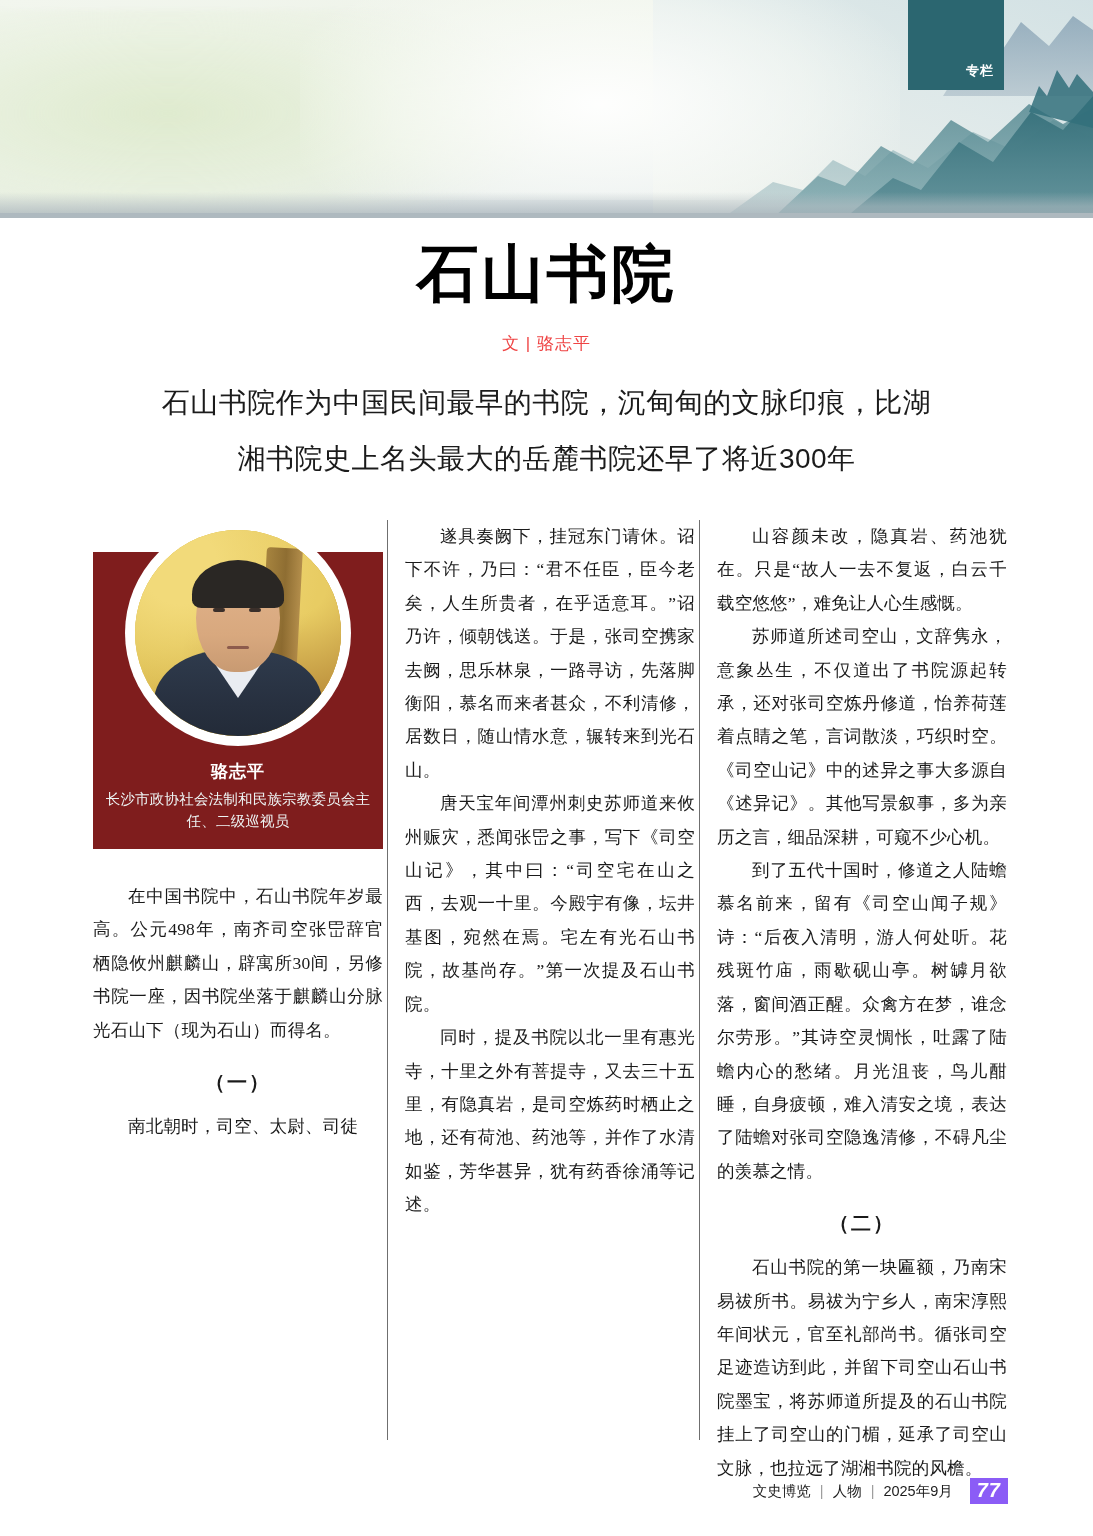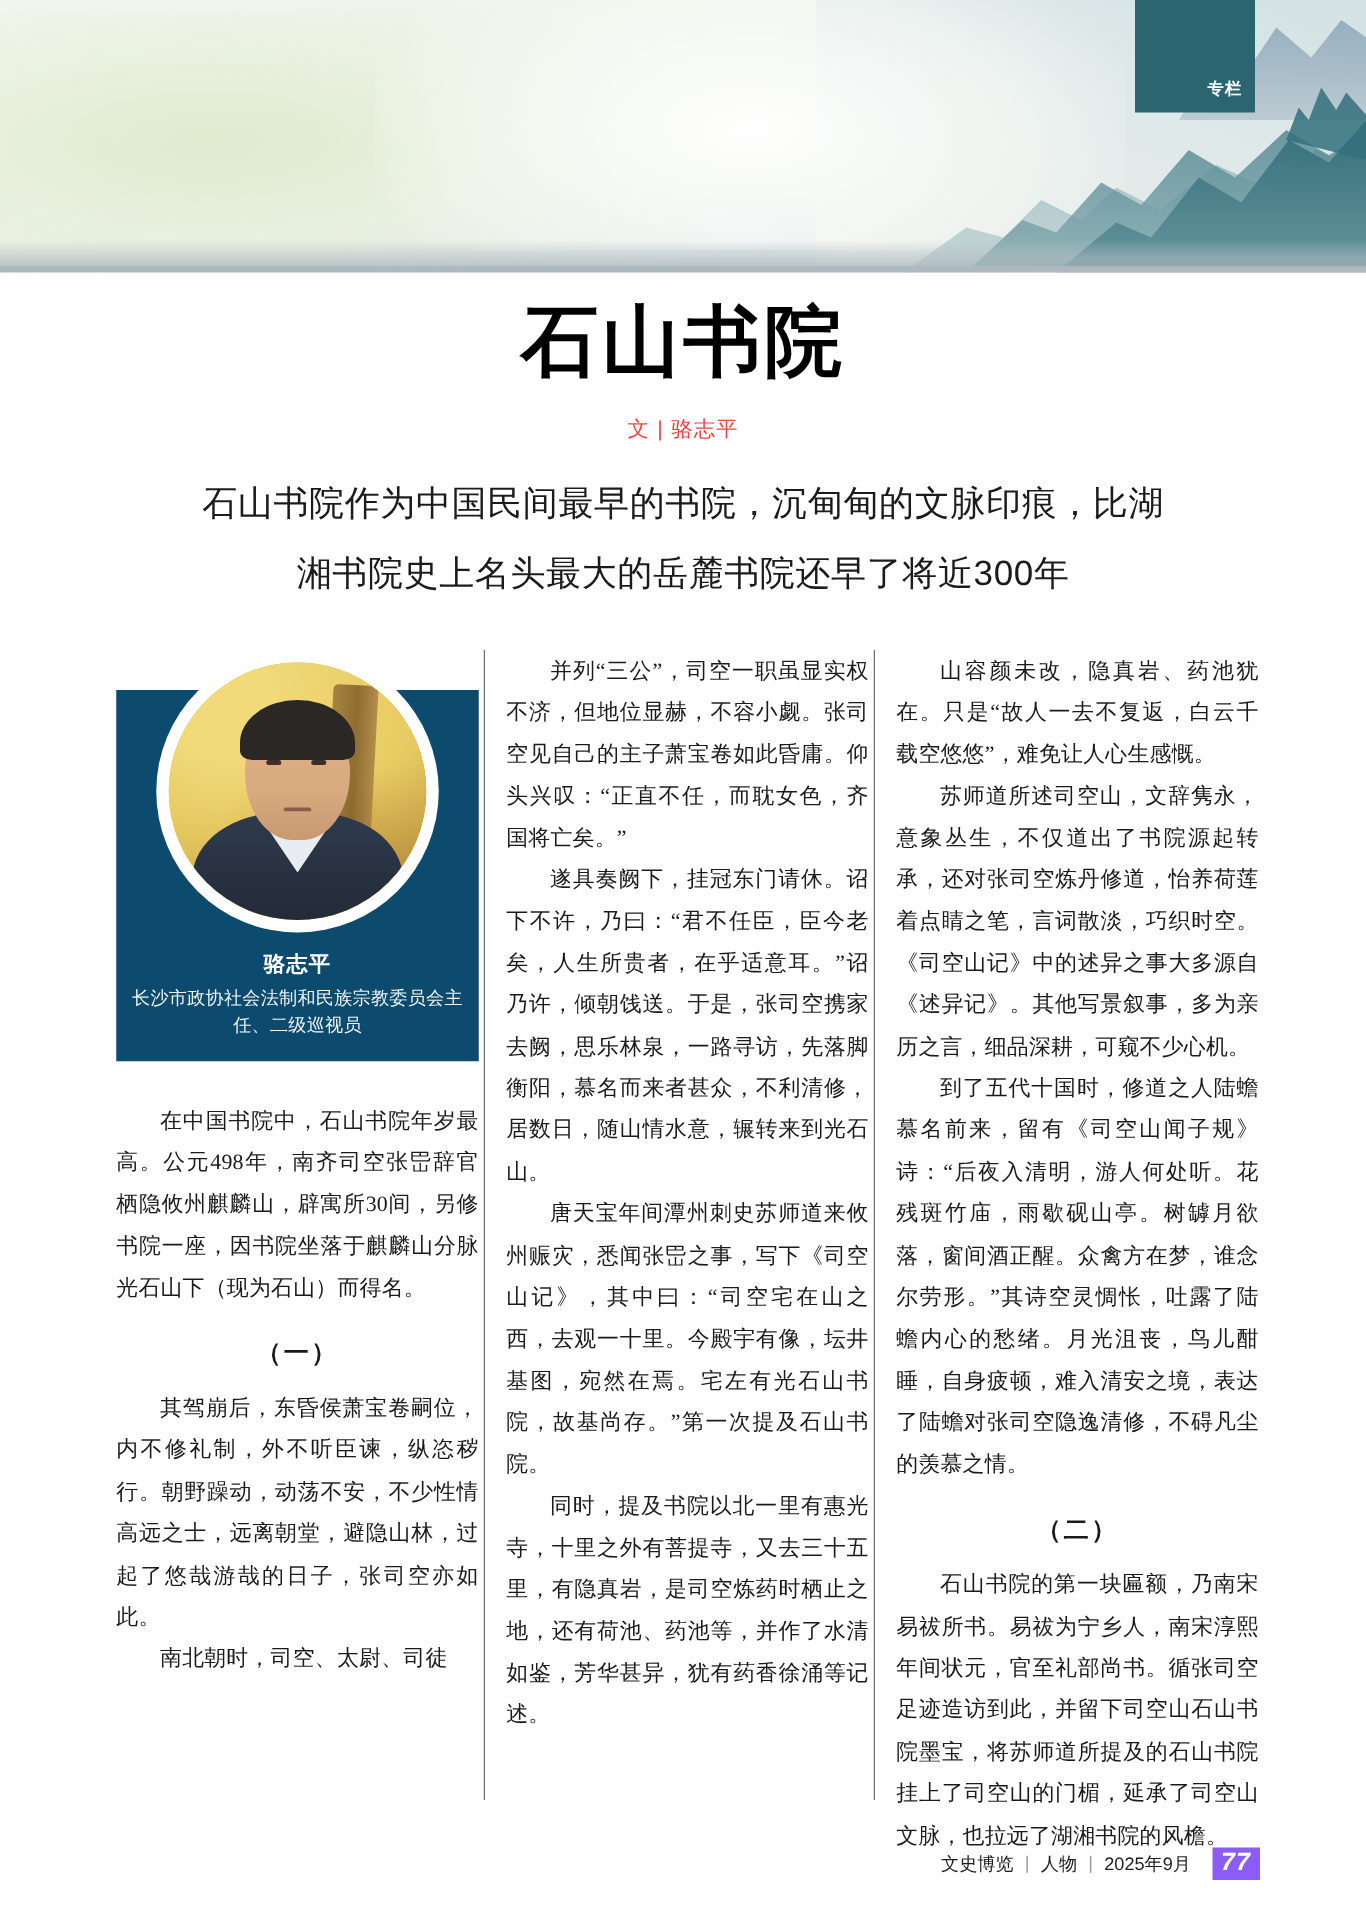--- a/index.html
+++ b/index.html
@@ -170,21 +170,21 @@
     font-weight: bold;
     letter-spacing: 2px;
   }
 
   
   .author-card {
     position: absolute;
     left: 93px; top: 552px;
     width: 290px;
     height: 297px;
-    background: #0c4a6e;
+    background: #7f1d1d;
   }
   .author-photo-wrap {
     position: absolute;
     left: 50%;
     top: -32px;
     transform: translateX(-50%);
     width: 226px;
     height: 226px;
     border-radius: 50%;
     background: #ffffff;
@@ -387,27 +387,25 @@
 
 <div class="cols">
 
   <div class="divider d1"></div>
   <div class="divider d2"></div>
 
   <div class="col col-1">
     <div class="col-1-body">
       <p class="para">在中国书院中，石山书院年岁最高。公元498年，南齐司空张岊辞官栖隐攸州麒麟山，辟寓所30间，另修书院一座，因书院坐落于麒麟山分脉光石山下（现为石山）而得名。</p>
       <div class="section-mark">（一）</div>
-      <p class="para">其驾崩后，东昏侯萧宝卷嗣位，内不修礼制，外不听臣谏，纵恣秽行。朝野躁动，动荡不安，不少性情高远之士，远离朝堂，避隐山林，过起了悠哉游哉的日子，张司空亦如此。</p>
       <p class="para">南北朝时，司空、太尉、司徒</p>
     </div>
   </div>
 
   <div class="col col-2">
-    <p class="para">并列“三公”，司空一职虽显实权不济，但地位显赫，不容小觑。张司空见自己的主子萧宝卷如此昏庸。仰头兴叹：“正直不任，而耽女色，齐国将亡矣。”</p>
     <p class="para">遂具奏阙下，挂冠东门请休。诏下不许，乃曰：“君不任臣，臣今老矣，人生所贵者，在乎适意耳。”诏乃许，倾朝饯送。于是，张司空携家去阙，思乐林泉，一路寻访，先落脚衡阳，慕名而来者甚众，不利清修，居数日，随山情水意，辗转来到光石山。</p>
     <p class="para">唐天宝年间潭州刺史苏师道来攸州赈灾，悉闻张岊之事，写下《司空山记》，其中曰：“司空宅在山之西，去观一十里。今殿宇有像，坛井基图，宛然在焉。宅左有光石山书院，故基尚存。”第一次提及石山书院。</p>
     <p class="para">同时，提及书院以北一里有惠光寺，十里之外有菩提寺，又去三十五里，有隐真岩，是司空炼药时栖止之地，还有荷池、药池等，并作了水清如鉴，芳华甚异，犹有药香徐涌等记述。</p>
   </div>
 
   <div class="col col-3">
     <p class="para">山容颜未改，隐真岩、药池犹在。只是“故人一去不复返，白云千载空悠悠”，难免让人心生感慨。</p>
     <p class="para">苏师道所述司空山，文辞隽永，意象丛生，不仅道出了书院源起转承，还对张司空炼丹修道，怡养荷莲着点睛之笔，言词散淡，巧织时空。《司空山记》中的述异之事大多源自《述异记》。其他写景叙事，多为亲历之言，细品深耕，可窥不少心机。</p>
     <p class="para">到了五代十国时，修道之人陆蟾慕名前来，留有《司空山闻子规》诗：“后夜入清明，游人何处听。花残斑竹庙，雨歇砚山亭。树罅月欲落，窗间酒正醒。众禽方在梦，谁念尔劳形。”其诗空灵惆怅，吐露了陆蟾内心的愁绪。月光沮丧，鸟儿酣睡，自身疲顿，难入清安之境，表达了陆蟾对张司空隐逸清修，不碍凡尘的羡慕之情。</p>
     <div class="section-mark">（二）</div>

